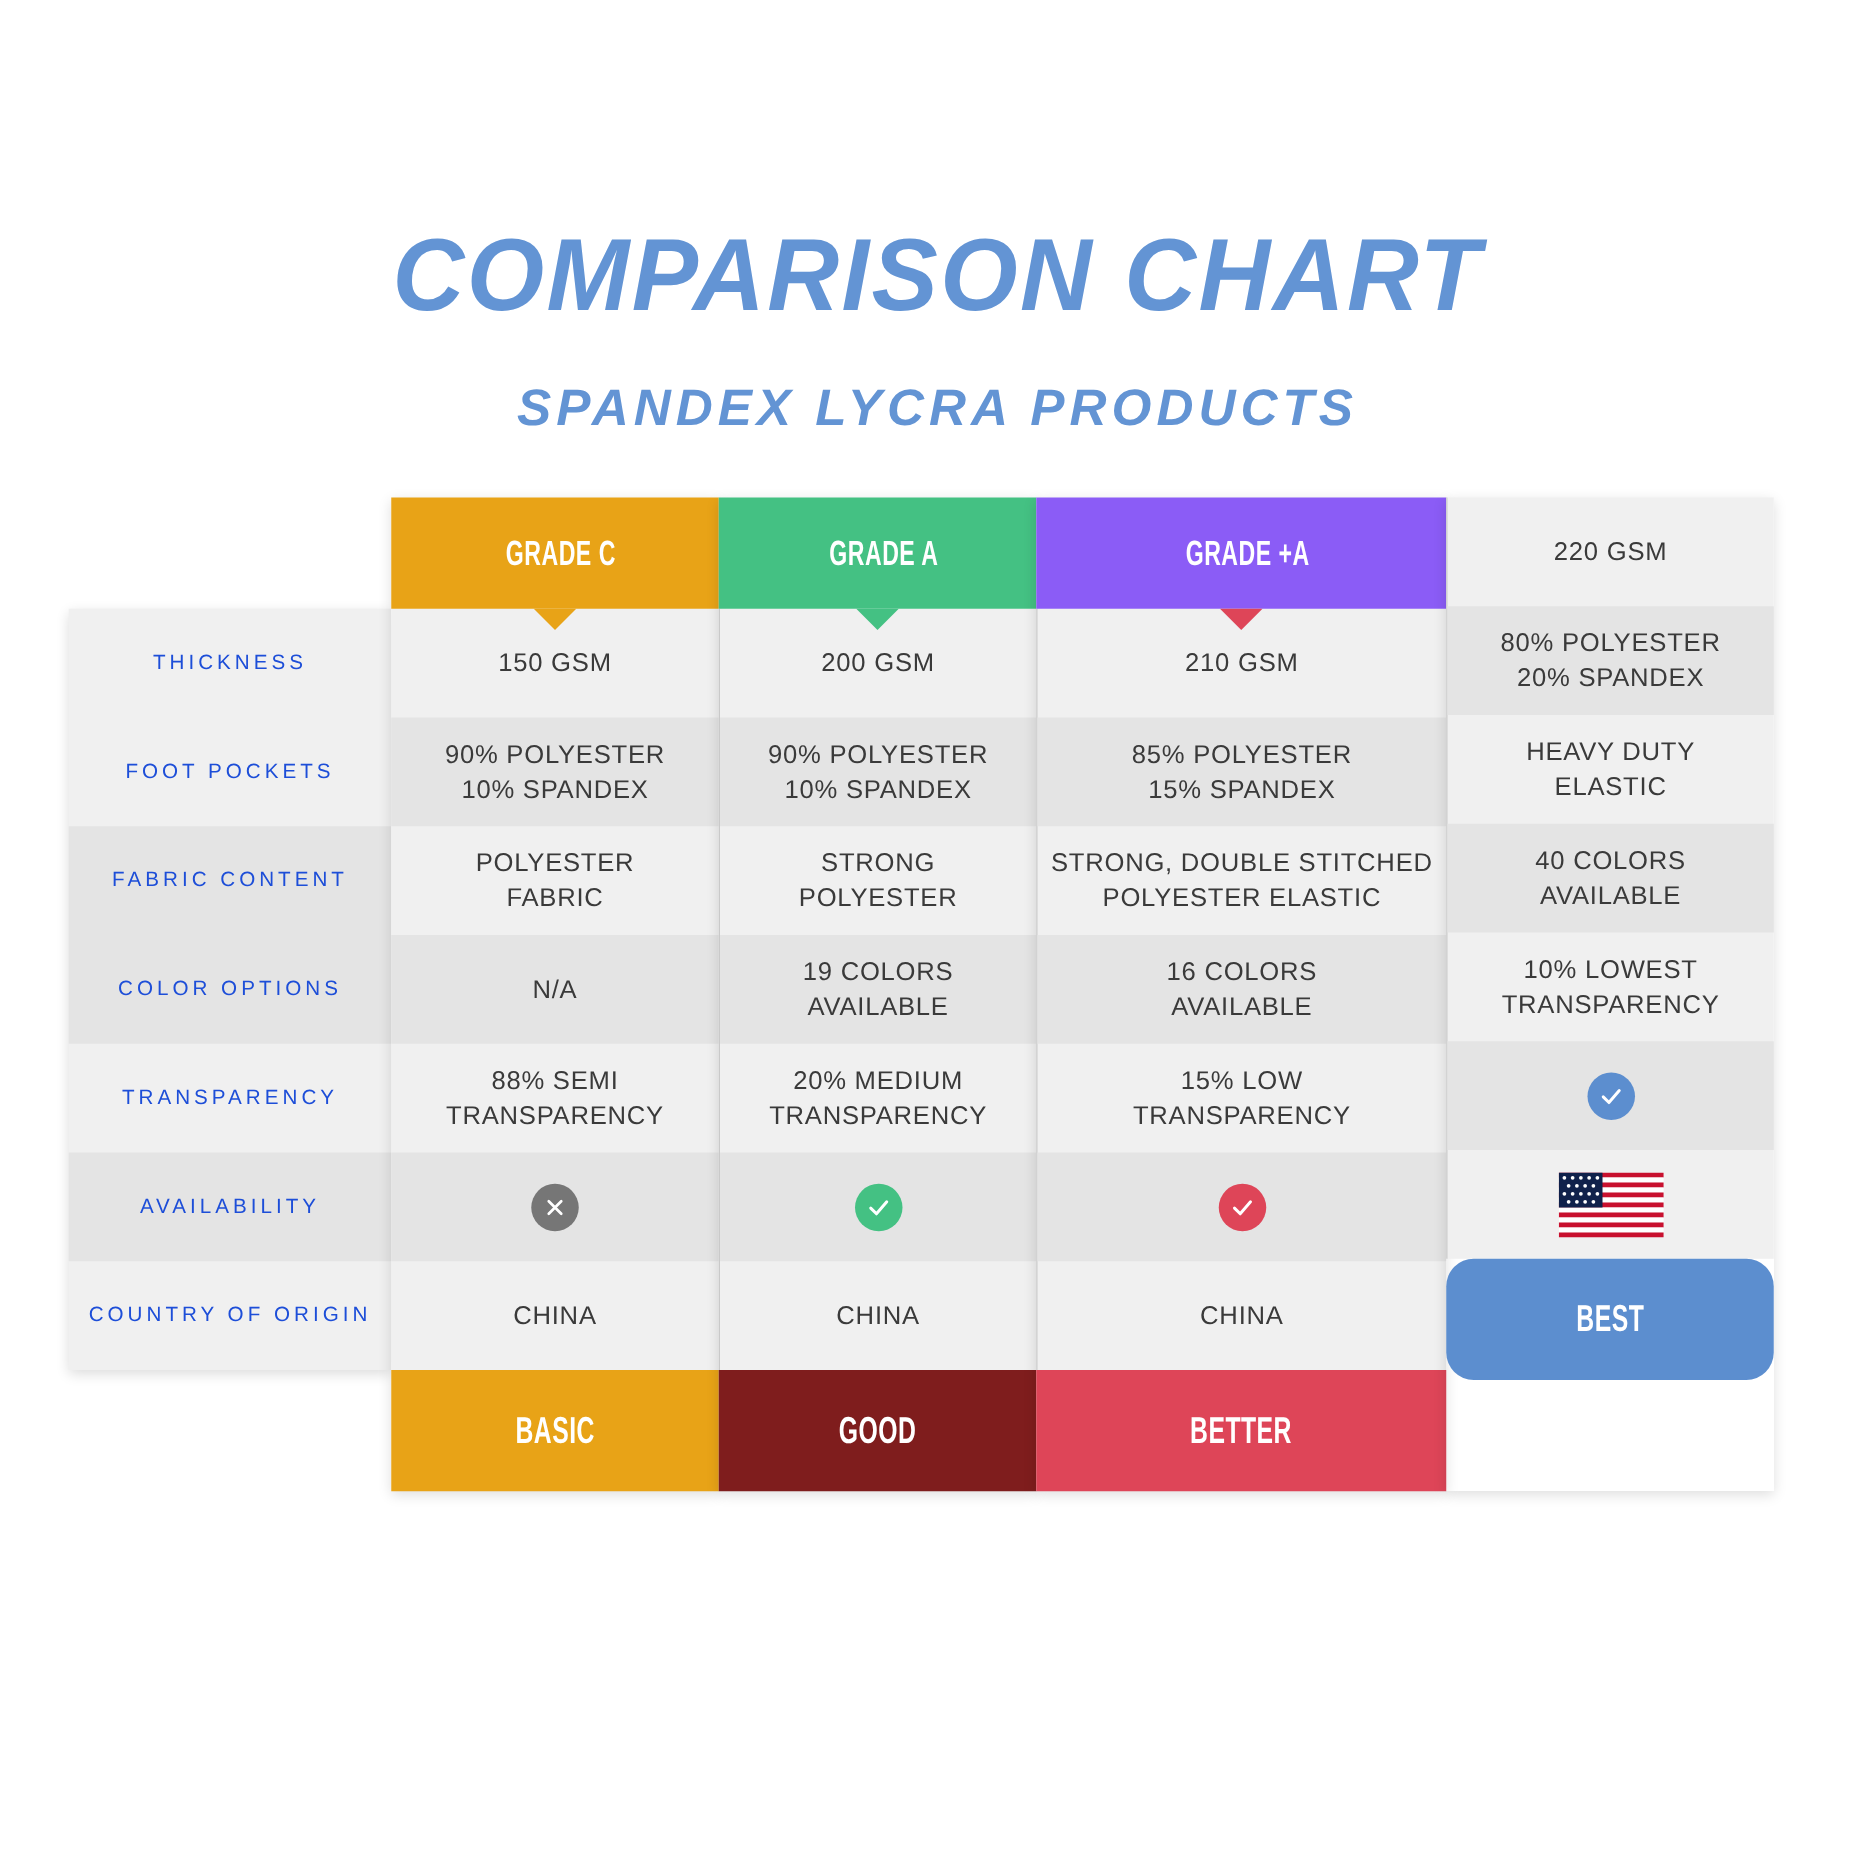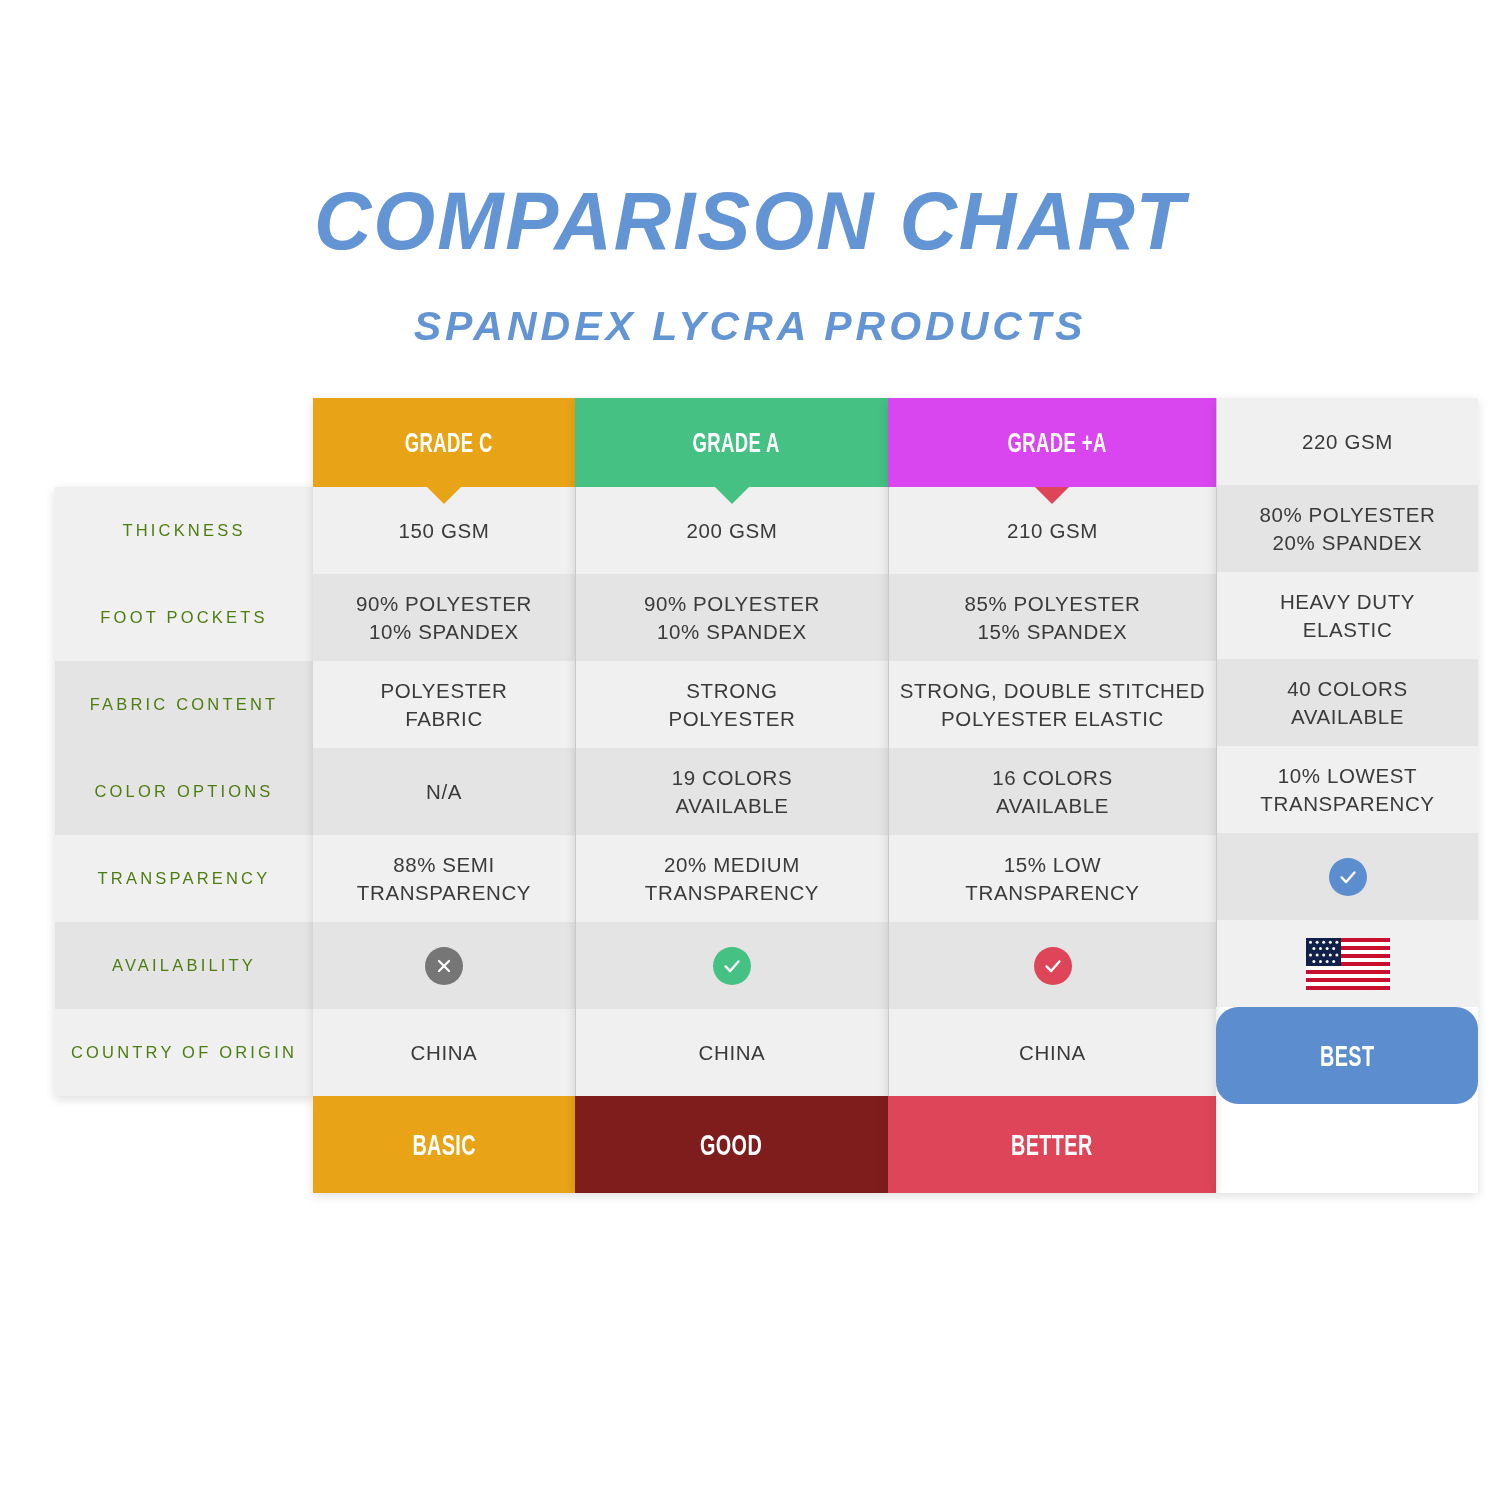--- a/index.html
+++ b/index.html
@@ -65,21 +65,21 @@
     box-shadow: 0 3px 10px rgba(0,0,0,0.14);
     z-index: 2;
   }
   .label-cell {
     display: flex;
     align-items: center;
     justify-content: center;
     text-align: center;
     font-size: 16.5px;
     letter-spacing: 3.2px;
-    color: #4d7c0f;
+    color: #1d4ed8;
     height: 87px;
     box-sizing: border-box;
     padding: 0 6px;
     white-space: nowrap;
   }
   .label-cell.alt { background: #E4E4E4; }
 
   
   .cols {
     position: absolute;
@@ -89,21 +89,21 @@
     height: 795px;
     display: flex;
     z-index: 3;
   }
   .col {
     position: relative;
     flex: 0 0 auto;
     box-shadow: 0 3px 10px rgba(0,0,0,0.13);
   }
   .col.c0 { width: 262px; }
-  .col.c1 { width: 313px; }
+  .col.c1 { width: 254px; }
   .col.c2 { width: 328px; }
   .col.c3 { width: 262px; }
 
   .col-head {
     height: 89px;
     display: flex;
     align-items: center;
     justify-content: center;
     color: #ffffff;
     font-weight: 700;
@@ -284,21 +284,21 @@
           </div>
           <div class="data-cell">
             <div>CHINA</div>
           </div>
         </div>
         <div class="col-foot" style="background: #7f1d1d;">
           <span>GOOD</span>
         </div>
       </div>
       <div class="col c2">
-        <div class="col-head" style="background: #d946ef;">
+        <div class="col-head" style="background: #8b5cf6;">
           <span>GRADE +A</span>
           <div class="pointer" style="color: rgb(222, 69, 88);"></div>
         </div>
         <div class="col-body">
           <div class="data-cell">
             <div>210 GSM</div>
           </div>
           <div class="data-cell alt">
             <div>85% POLYESTER</div>
             <div>15% SPANDEX</div>

